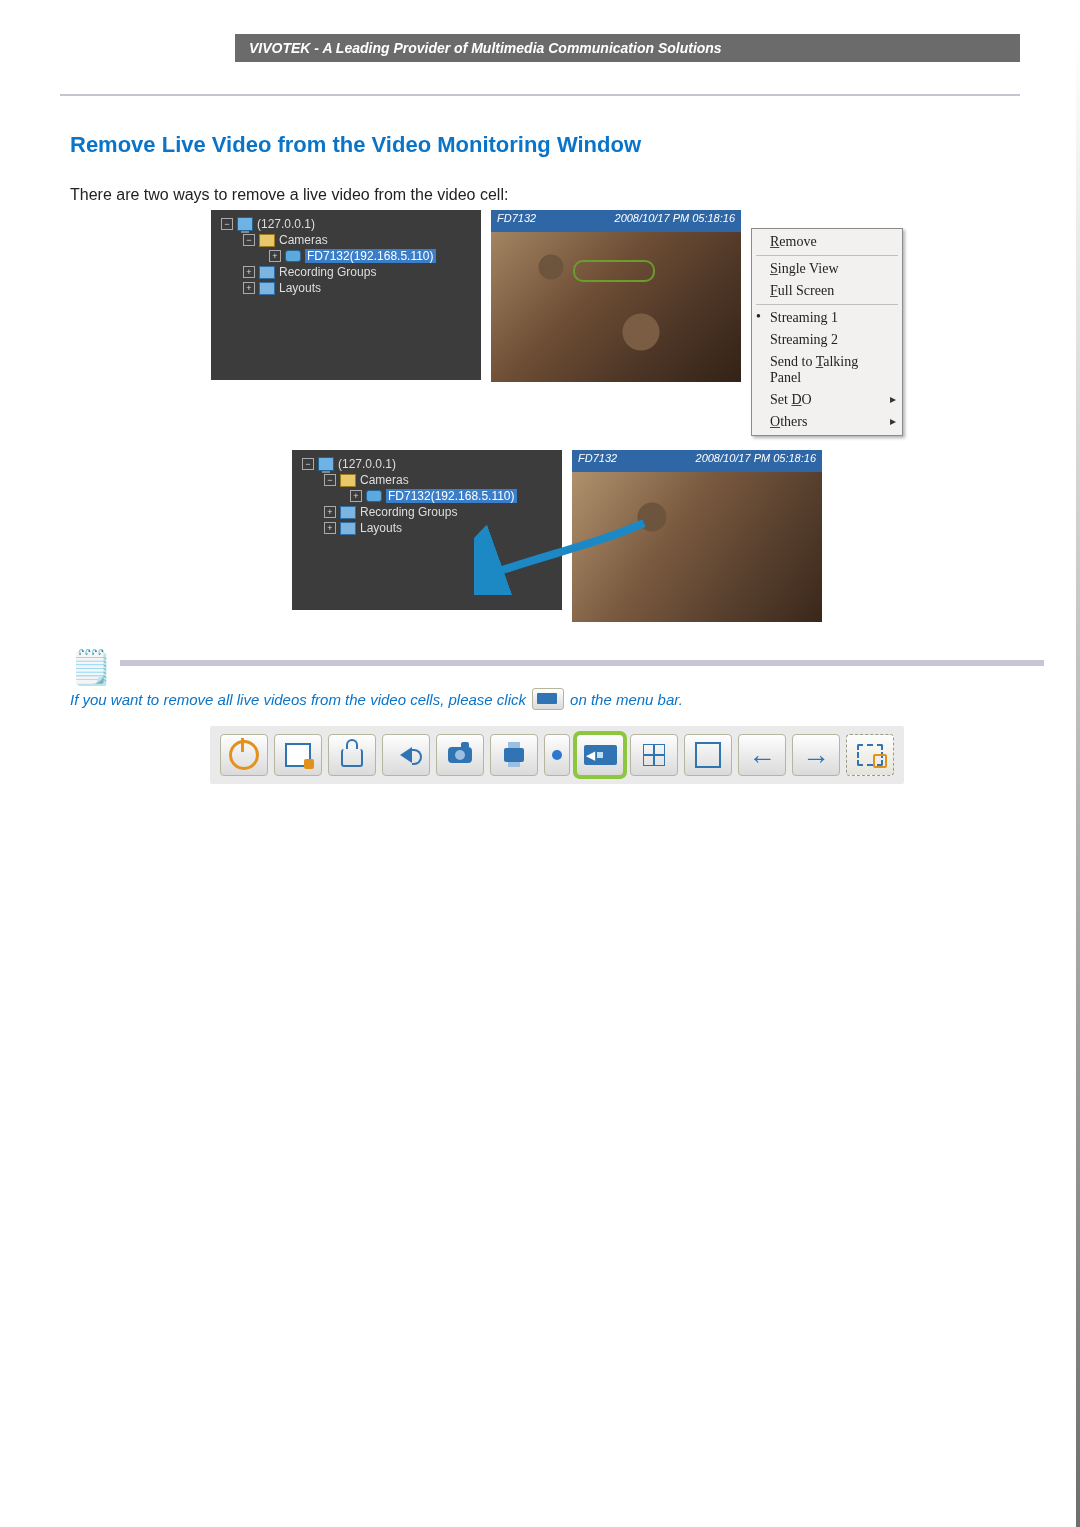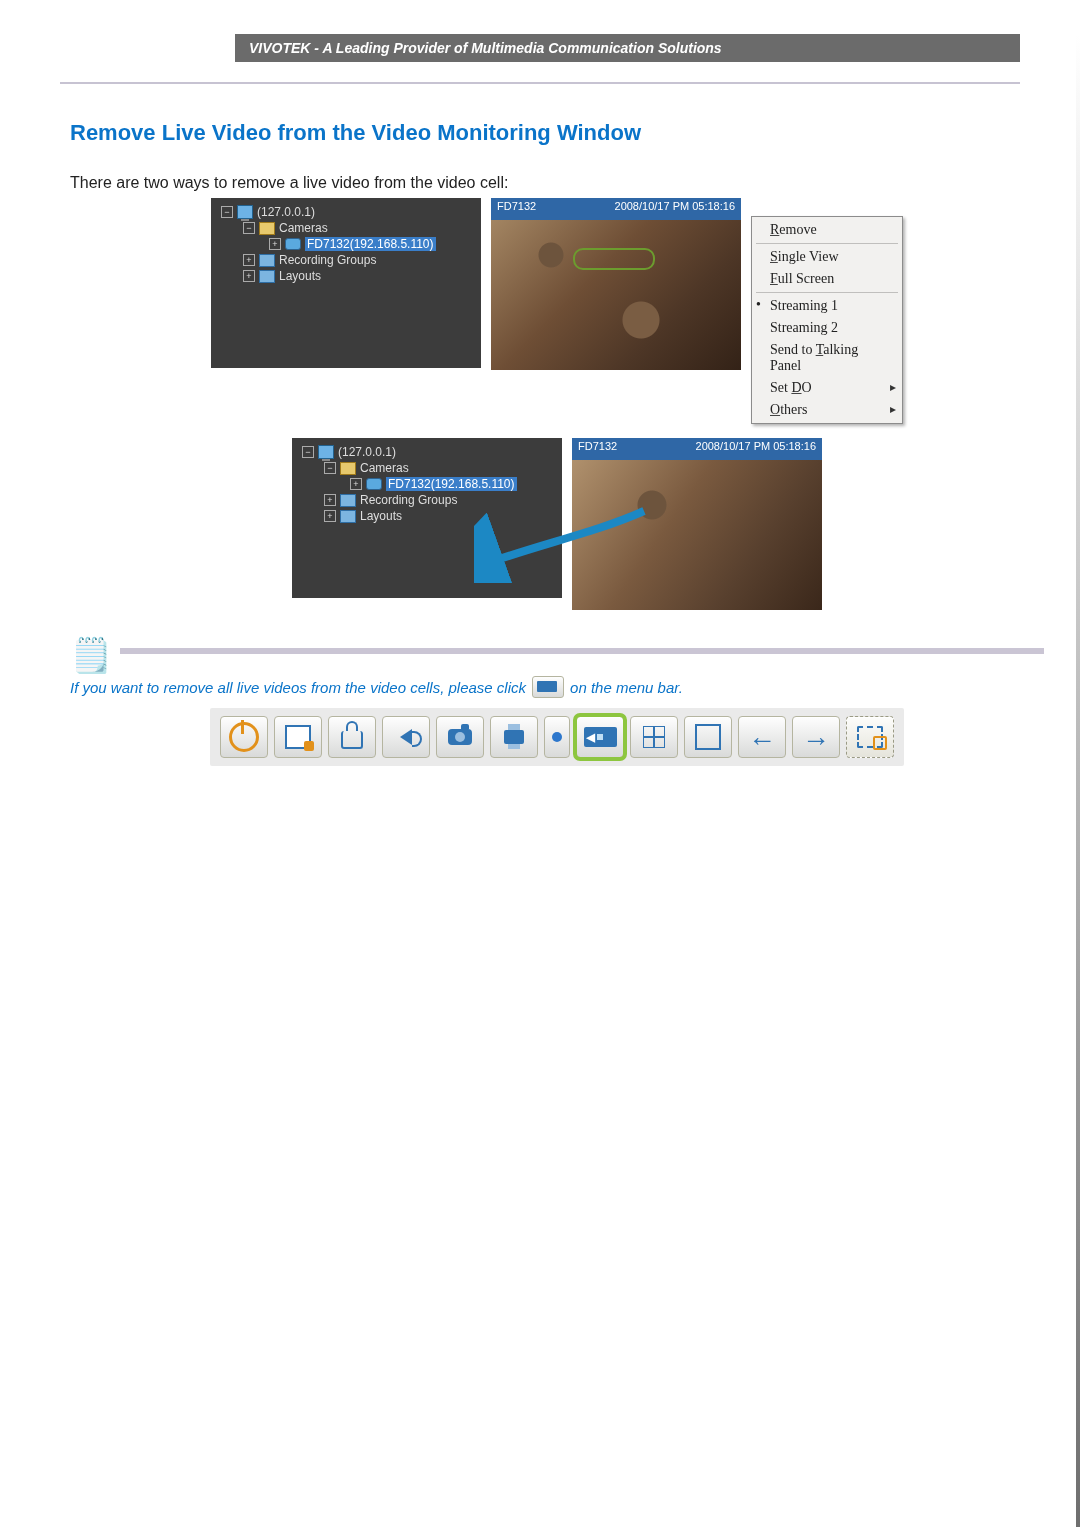--- a/index.html
+++ b/index.html
@@ -9,21 +9,21 @@
     background: #fff;
     width: 1080px;
     color: #222;
   }
   .page {
     position: relative;
     width: 1080px;
     min-height: 1527px;
   }
   .hdr {
-    height: 48px;
+    height: 60px;
   }
   .hdr-bar {
     background: #6b6b6b;
     height: 28px;
     margin: 34px 60px 0 235px;
     display: flex;
     align-items: center;
     padding-left: 14px;
   }
   .hdr-bar span {
@@ -95,20 +95,21 @@
     font-size: 9px; line-height: 1; color:#ddd;
   }
   .ico-pc { width:14px; height:12px; background:#6db3e6; border:1px solid #22628f; display:inline-block; position:relative; }
   .ico-pc::after{content:'';position:absolute;bottom:-3px;left:3px;width:8px;height:2px;background:#888;}
   .ico-folder { width:14px; height:11px; background:#e7c96d; border:1px solid #a07a1a; display:inline-block;}
   .ico-folder.blue { background:#7cb5e0; border-color:#2e6ea5; }
   .ico-cam { width:14px; height:10px; background:#5aa9df; border:1px solid #2d6390; display:inline-block; border-radius:3px;}
   .hl { background:#3a7ec9; color:#fff; padding:0 2px; }
   .videowrap {
     width: 250px;
+    font-style: italic;
   }
   .vidhead {
     height: 18px;
     background: #2f67a6;
     color: #fff;
     font-size: 11px;
     display: flex;
     justify-content: space-between;
     padding: 2px 6px;
     font-family: Verdana, sans-serif;
@@ -160,21 +161,21 @@
   .notehr { display:flex; align-items:center; gap:8px; margin:24px 0 8px 0; }
   .noteicon { font-size:34px; line-height:1; position:relative; top:4px; color:#333; }
   .notehr .bar { flex:1; height:6px; background:#cac5d4; }
   .tipline {
     color:#0a74c9;
     font-style: italic;
     font-size: 15px;
     display:flex;
     align-items:center;
     gap:6px;
-    margin-bottom: 10px;
+    margin-bottom: 16px;
   }
   .tb {
     display:flex; justify-content:center; margin-top:6px;
   }
   .toolbar {
     display:flex; gap:6px; align-items:center;
     background:#eaeaea; padding:8px 10px; border-radius:2px;
   }
   .tbtn {
     width:46px; height:40px;

